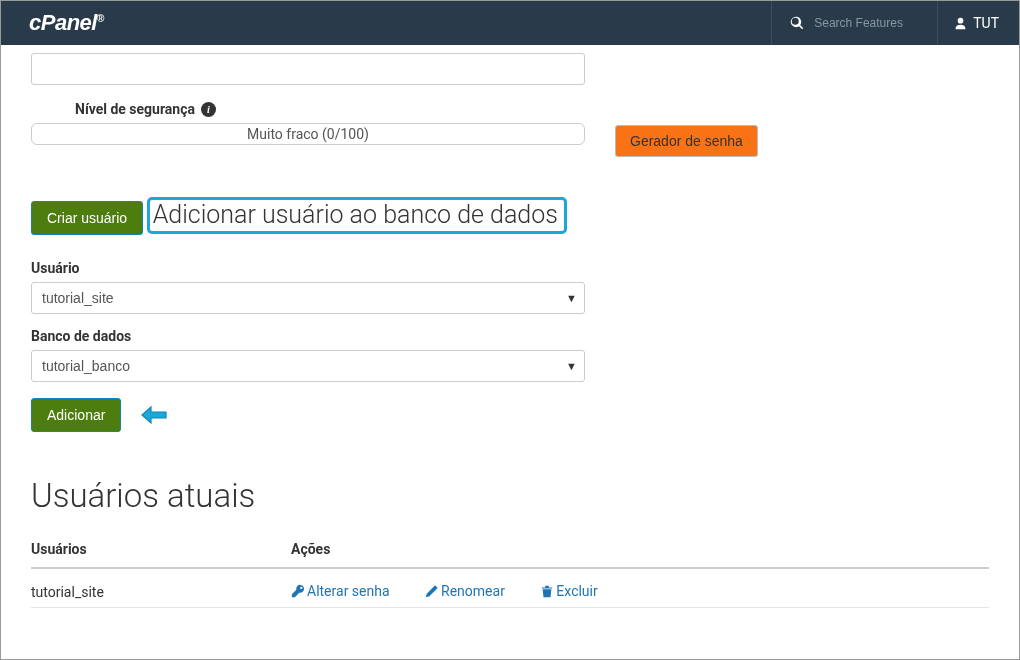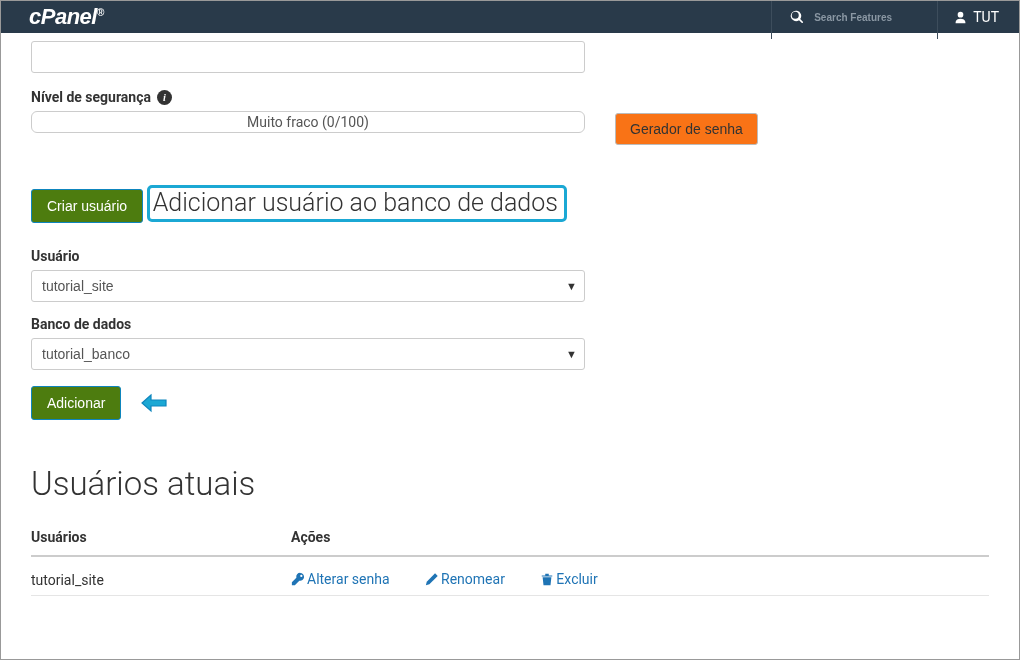--- a/index.html
+++ b/index.html
@@ -8,21 +8,21 @@
   font-size: 14px;
   color: #333;
   background: #fff;
   width: 1020px;
   height: 660px;
   overflow: hidden;
   border: 1px solid #999;
 }
 .topbar {
   background: #293a4a;
-  height: 32px;
+  height: 44px;
   display: flex;
   align-items: center;
   padding: 0 20px 0 28px;
   color: #fff;
 }
 .logo {
   font-family: Arial, sans-serif;
   font-size: 22px;
   font-weight: bold;
   font-style: italic;
@@ -36,24 +36,23 @@
   gap: 10px;
   padding: 0 18px;
   border-left: 1px solid #3d4d5c;
   height: 44px;
 }
 .search-icon { width: 14px; height: 14px; fill: #fff; }
 .search-input {
   background: transparent;
   border: none;
   color: #8a97a3;
-  font-size: 10px;
+  font-size: 12px;
   width: 105px;
   outline: none;
-  font-weight: bold;
 }
 .search-input::placeholder { color: #8a97a3; }
 .user-area {
   display: flex;
   align-items: center;
   gap: 6px;
   padding: 0 0 0 16px;
   border-left: 1px solid #3d4d5c;
   height: 44px;
   font-size: 14px;
@@ -73,20 +72,21 @@
   margin-bottom: 16px;
 }
 
 .label-row {
   display: flex;
   align-items: center;
   gap: 6px;
   font-weight: 700;
   font-size: 14px;
   margin-bottom: 6px;
+  margin-left: 44px;
 }
 .info-icon { width: 15px; height: 15px; fill: #333; }
 
 .strength-row {
   display: flex;
   align-items: flex-start;
   gap: 30px;
 }
 .strength-bar {
   width: 554px;

